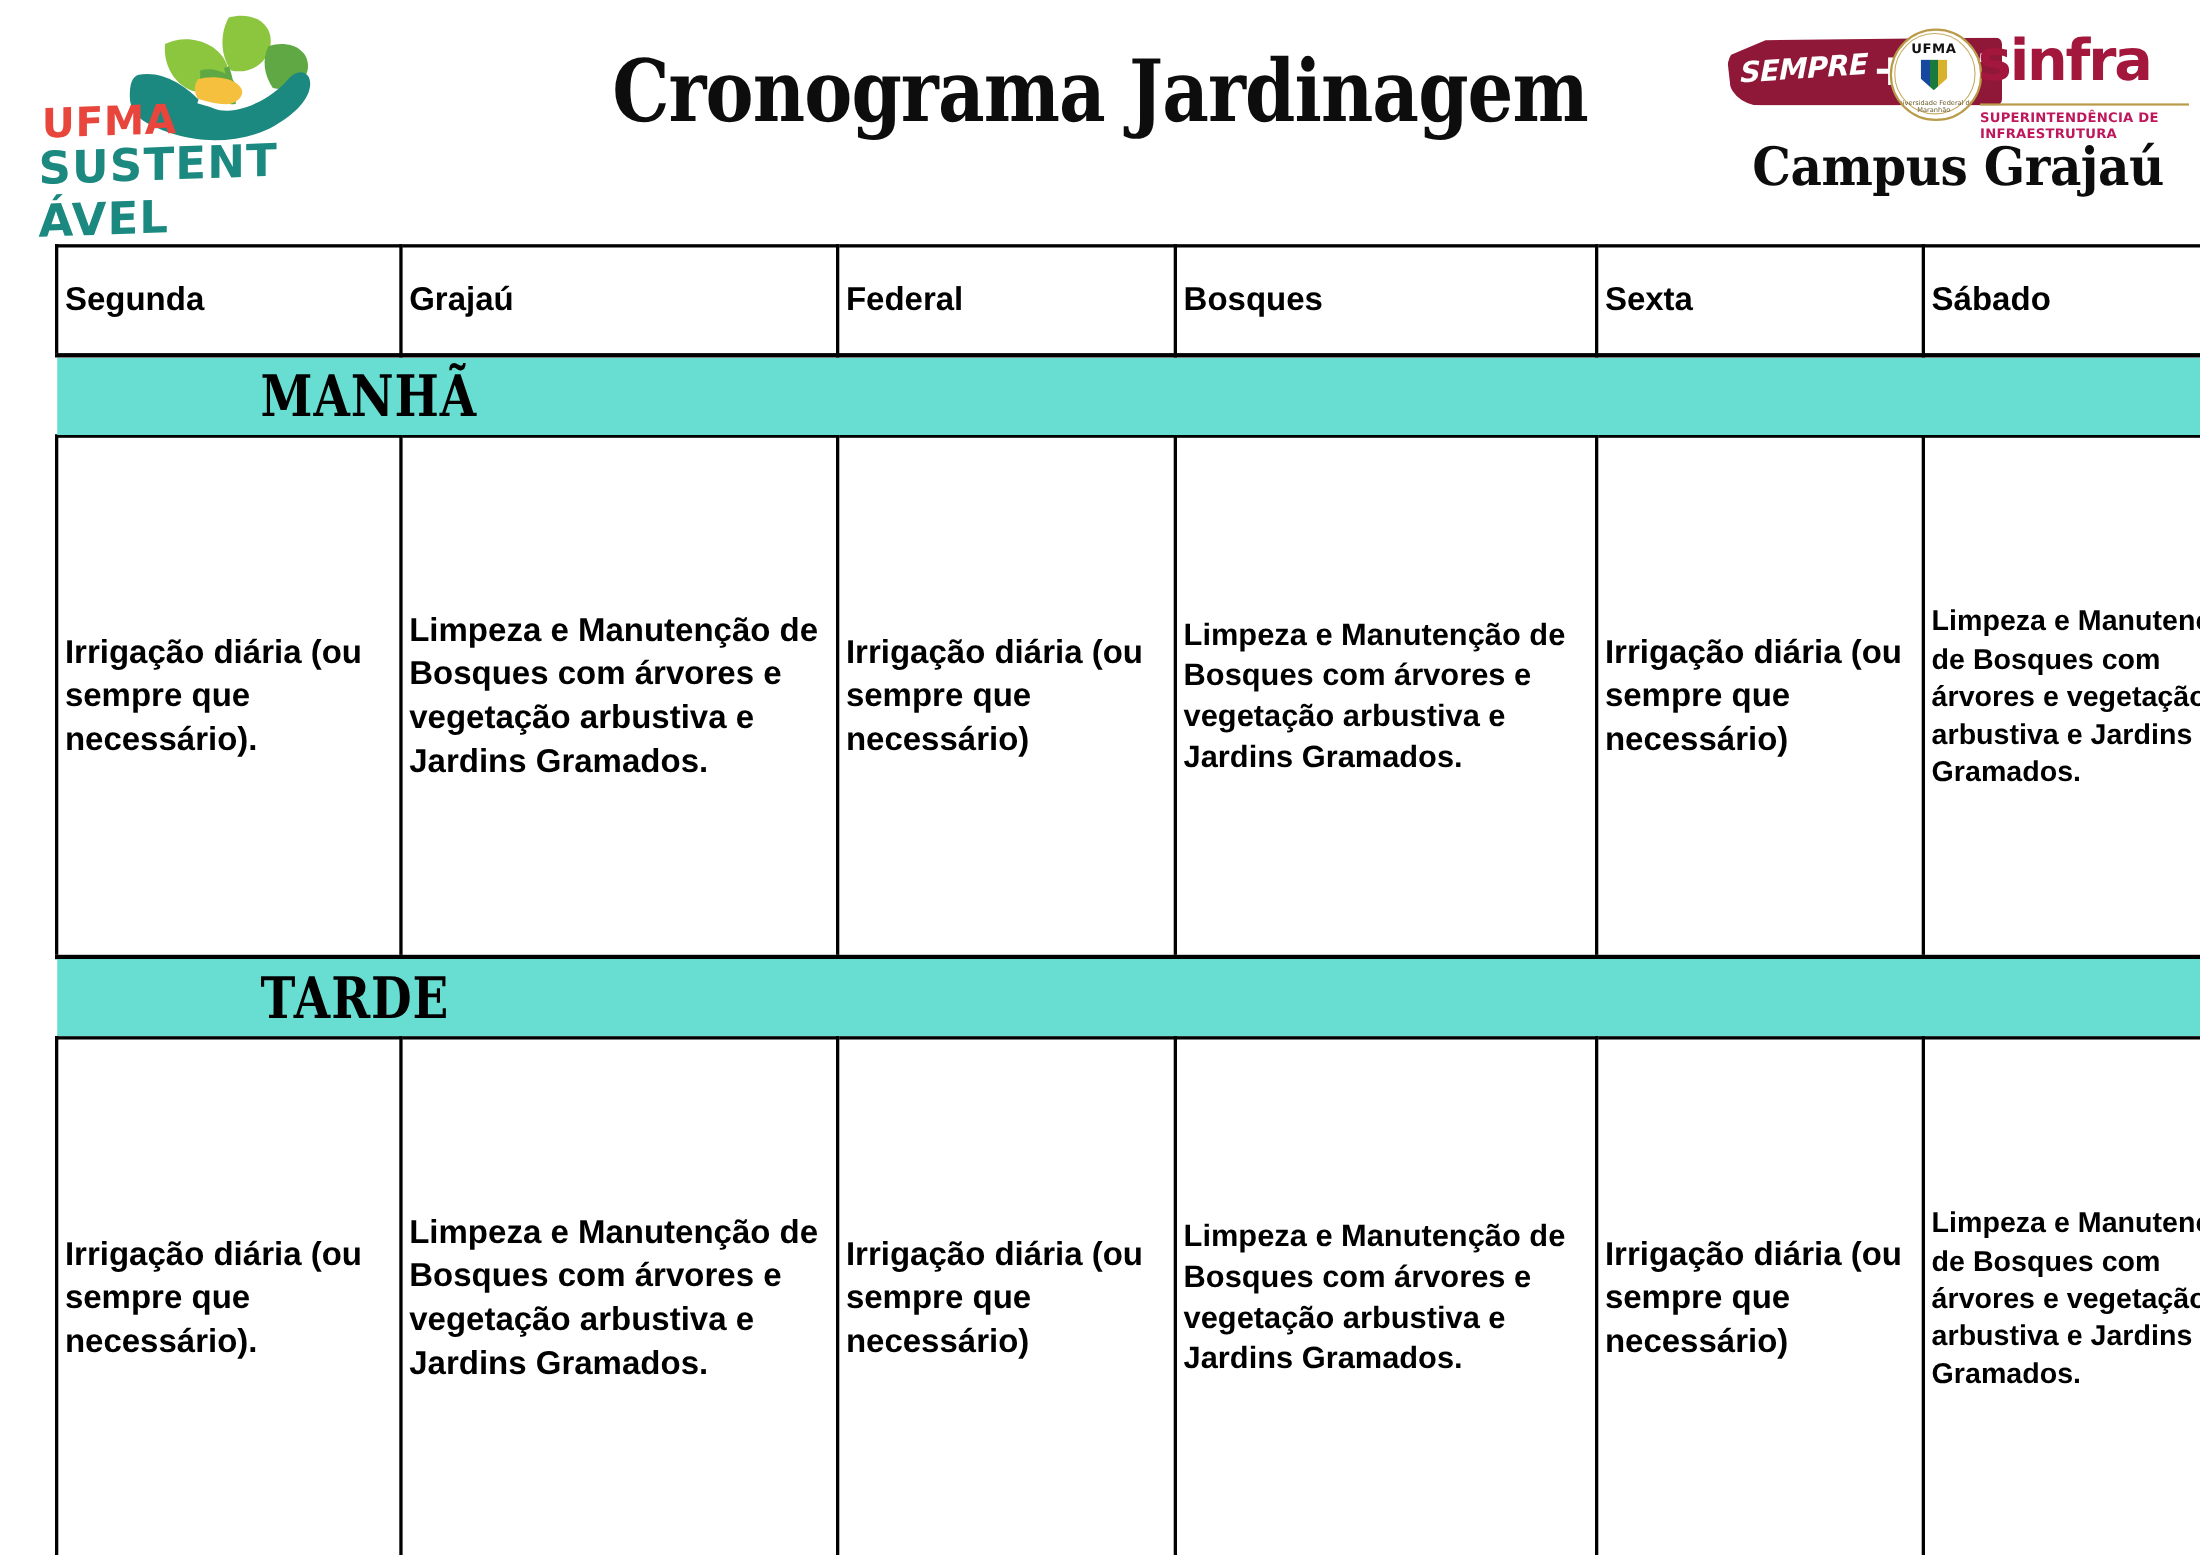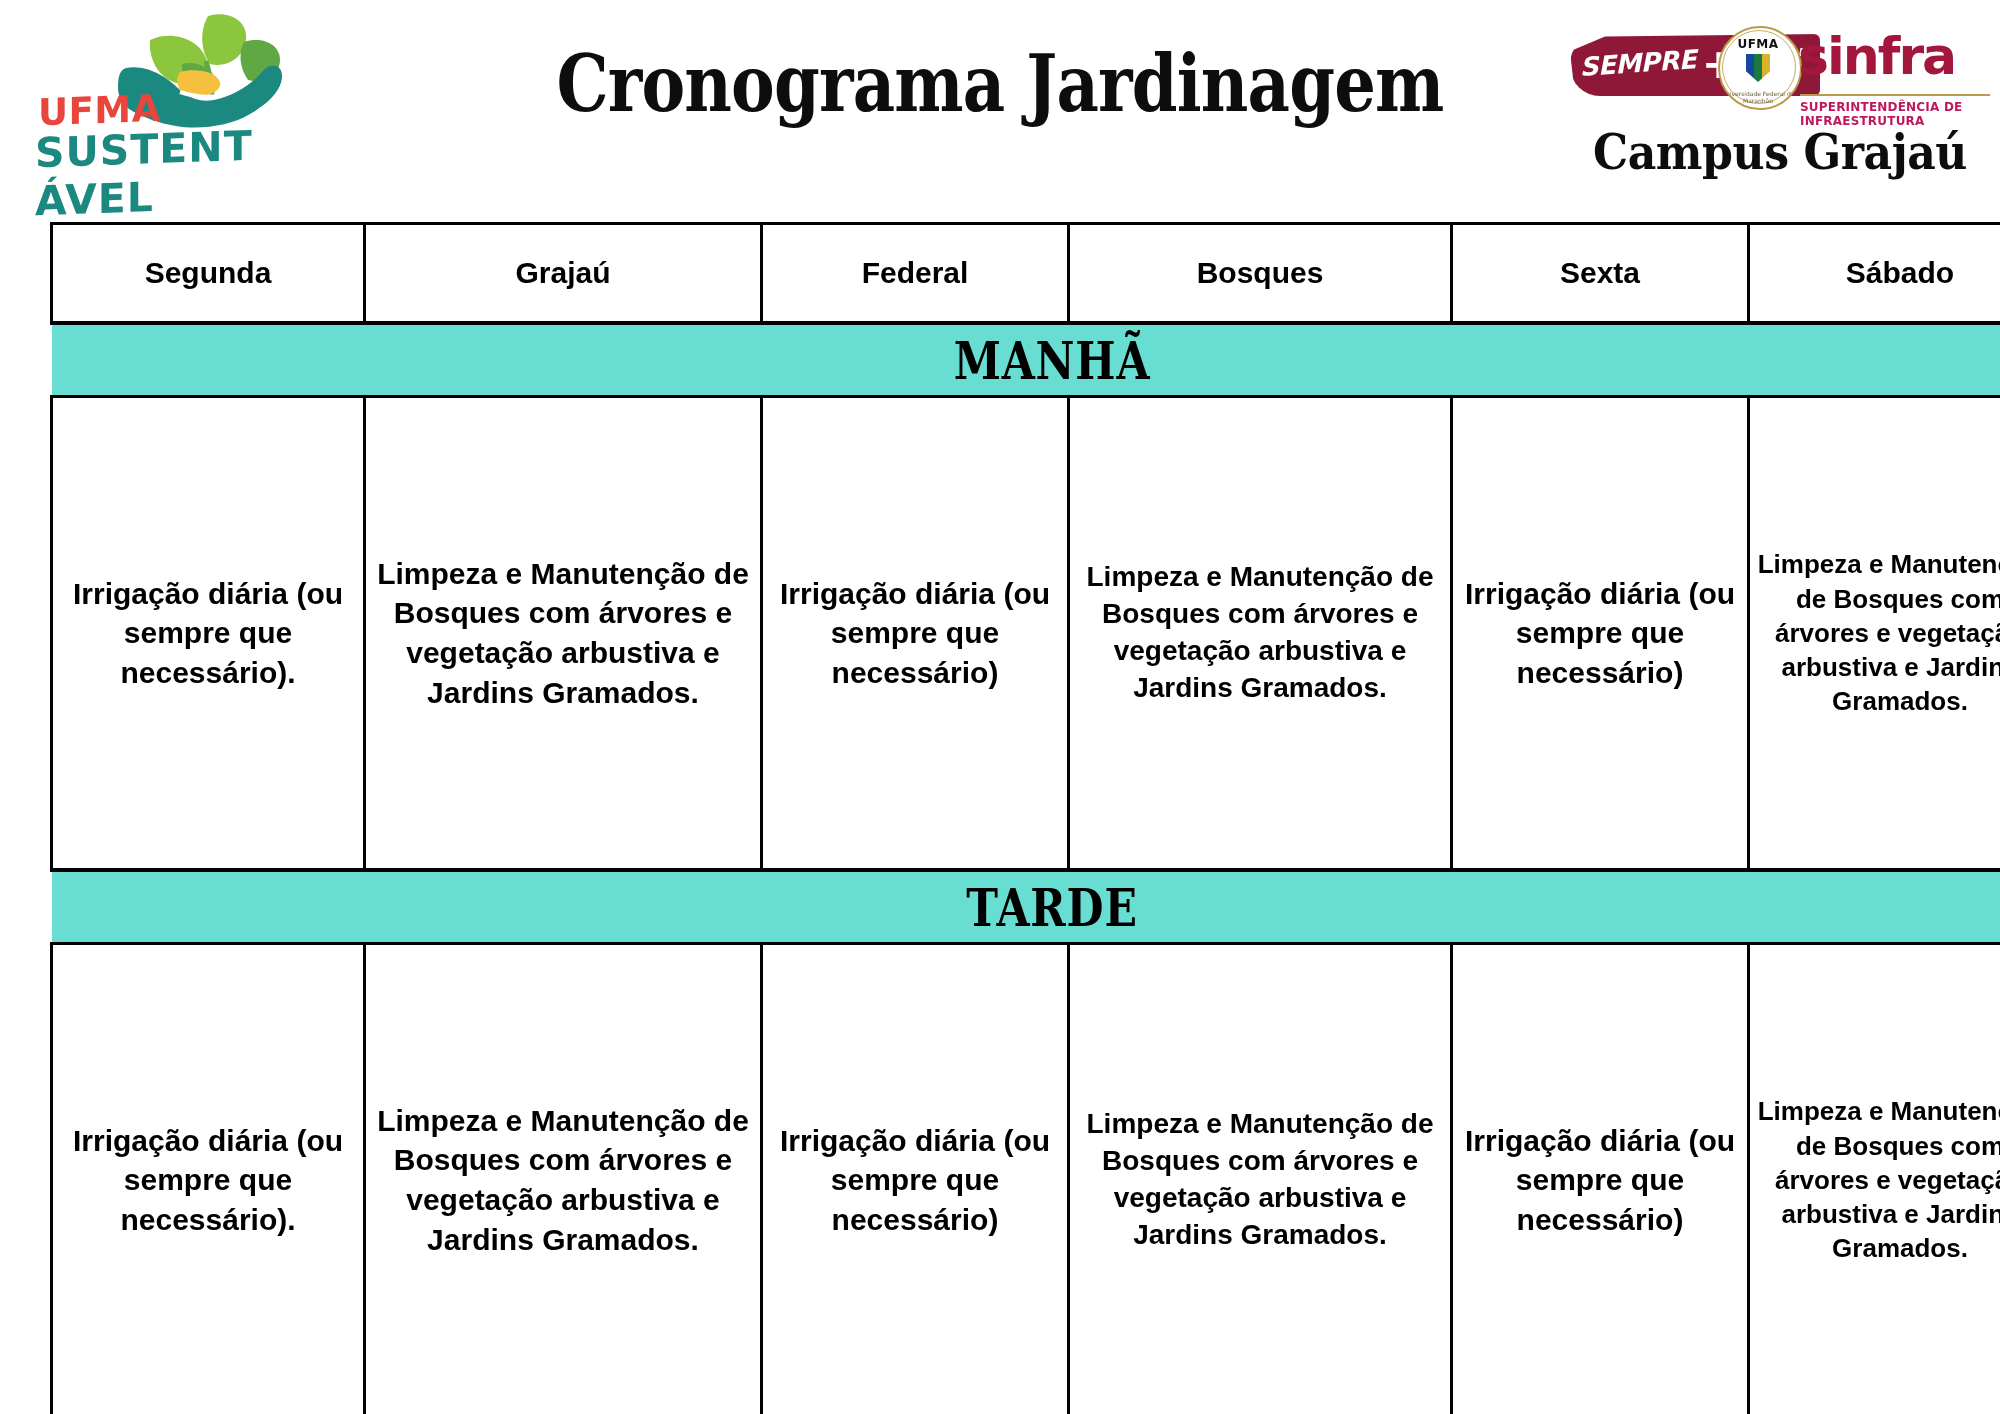--- a/index.html
+++ b/index.html
@@ -214,21 +214,20 @@
   }
   table.grid {
     border-collapse: collapse;
     table-layout: fixed;
     width: 1910px;
     height: 1148px;
   }
   table.grid td {
     border: 3px solid #000000;
     vertical-align: middle;
-    text-align: center;
     background: #ffffff;
     padding: 0 6px;
   }
   .col1 { width: 298px; }
   .col2 { width: 382px; }
   .col3 { width: 292px; }
   .col4 { width: 368px; }
   .col5 { width: 282px; }
   .col6 { width: 288px; }
 

